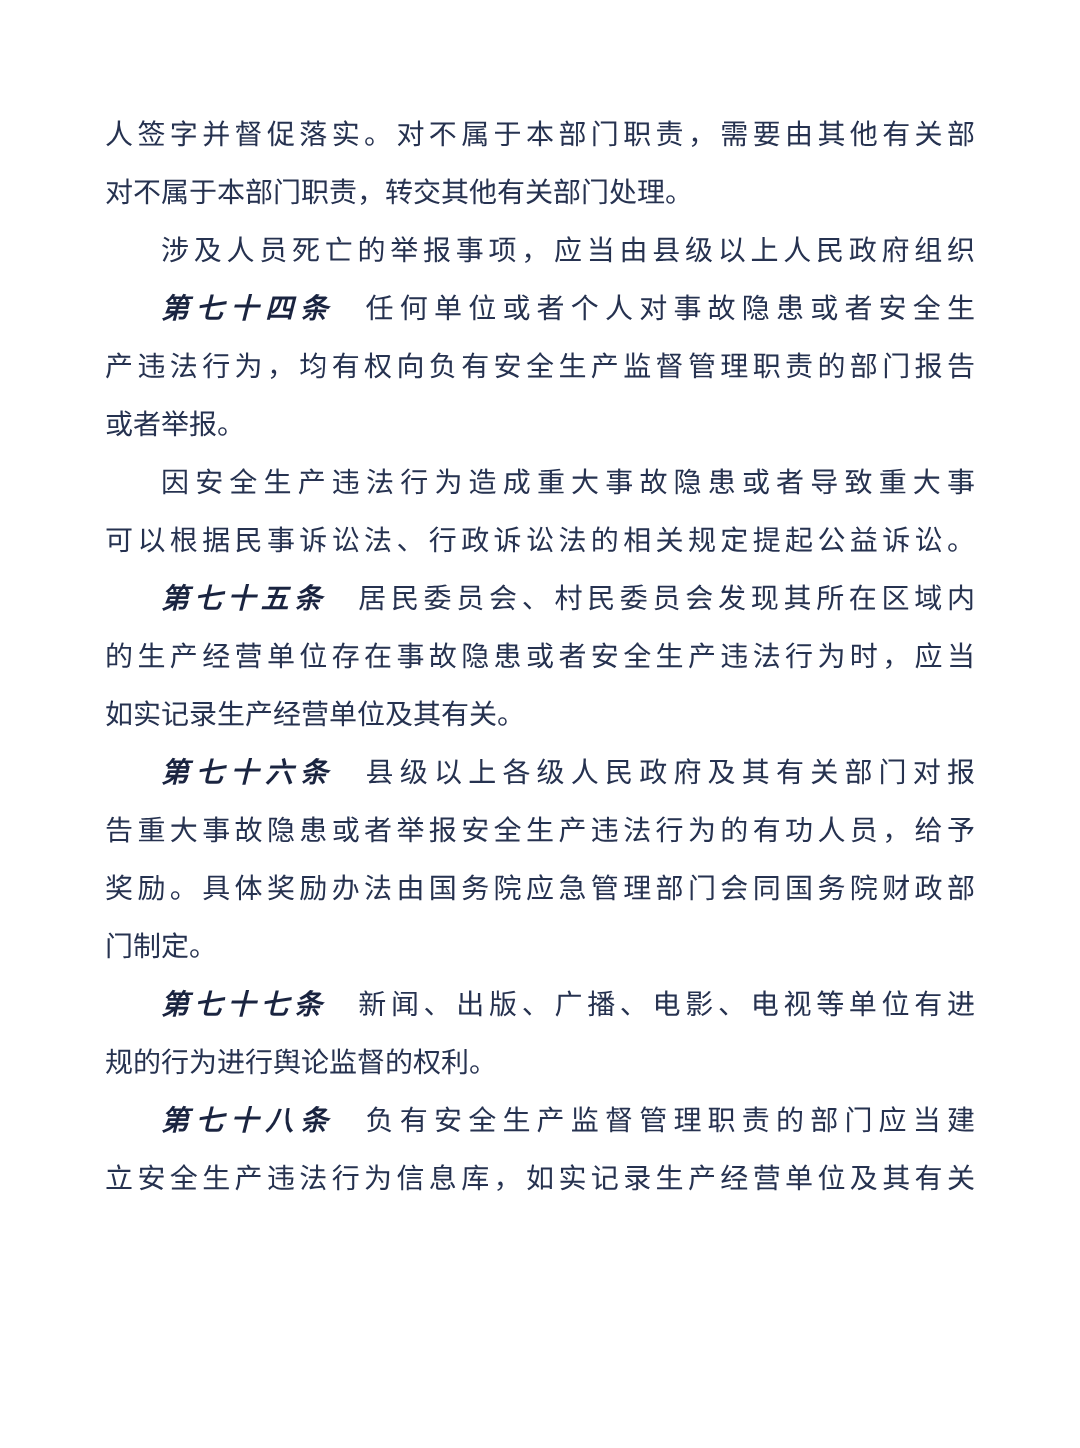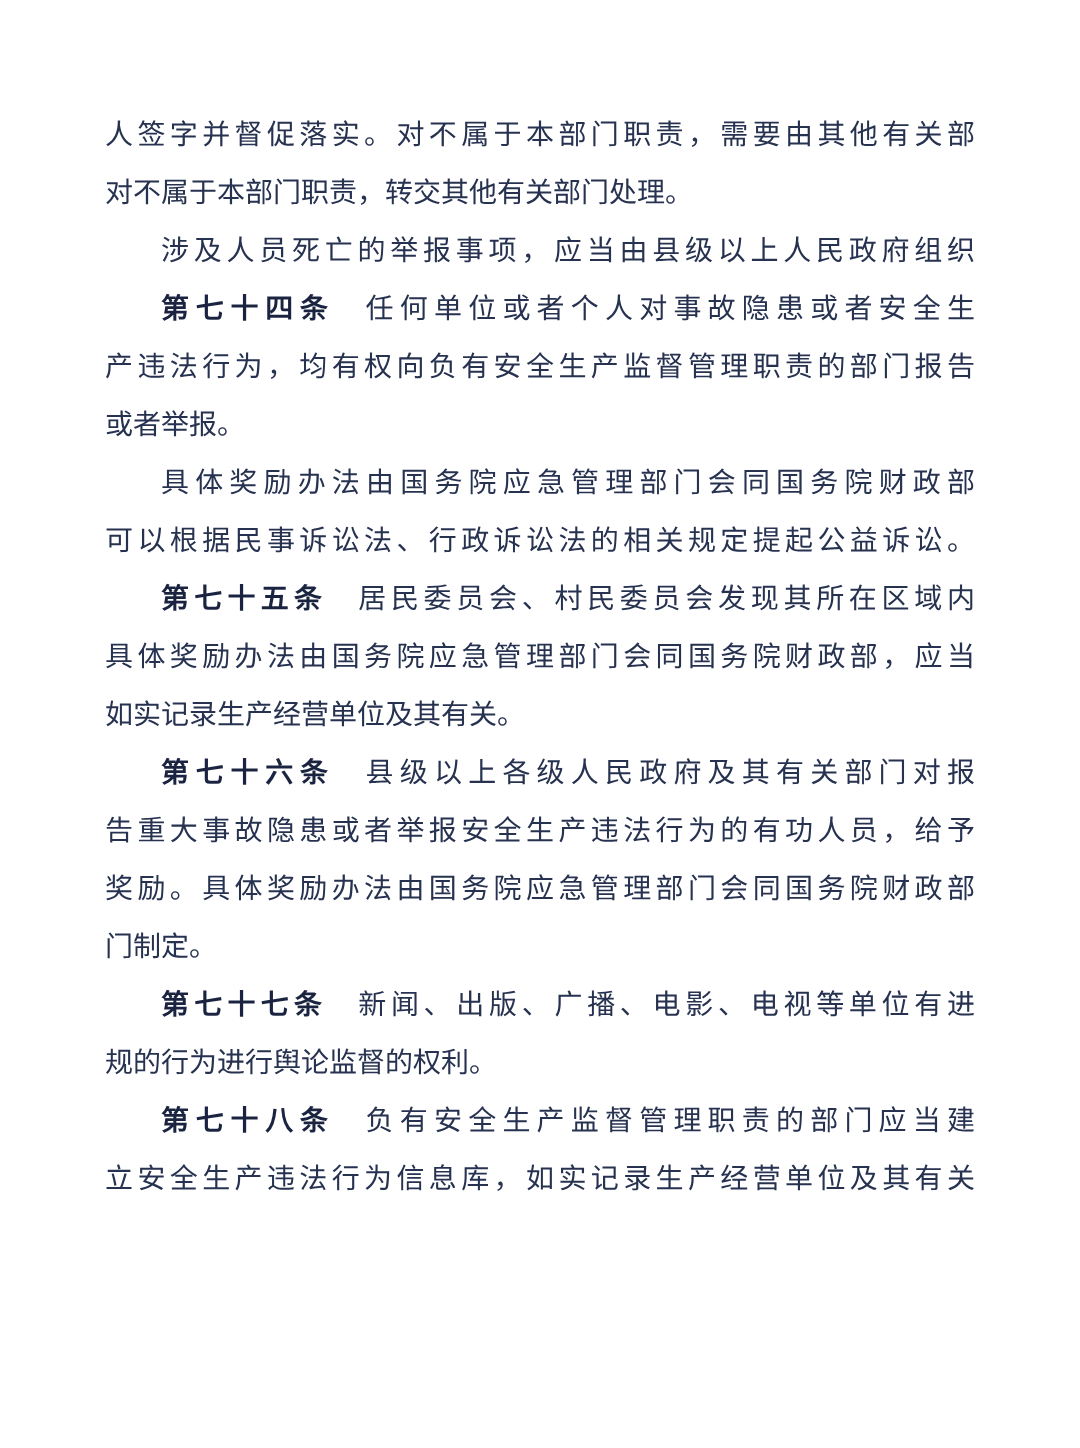--- a/index.html
+++ b/index.html
@@ -44,39 +44,40 @@
   }
   .line.indent {
     text-indent: 2em;
   }
   .art {
     font-family: "Liberation Sans", "DejaVu Sans", sans-serif;
     font-weight: 700;
     color: var(--art-color, #1a2440);
     margin-right: 1.1em;
     letter-spacing: 0.02em;
+    font-style: italic;
   }
   .art:empty { display: none; }
   .txt { }
 </style>
 </head>
 <body>
 
 <div class="page">
   <div class="textblock">
     <div class="line just"><span class="txt">人签字并督促落实。对不属于本部门职责，需要由其他有关部</span></div>
     <div class="line"><span class="txt">对不属于本部门职责，转交其他有关部门处理。</span></div>
     <div class="line indent just"><span class="txt">涉及人员死亡的举报事项，应当由县级以上人民政府组织</span></div>
     <div class="line indent just"><span class="art">第七十四条</span><span class="txt">任何单位或者个人对事故隐患或者安全生</span></div>
     <div class="line just"><span class="txt">产违法行为，均有权向负有安全生产监督管理职责的部门报告</span></div>
     <div class="line"><span class="txt">或者举报。</span></div>
-    <div class="line indent just"><span class="txt">具体奖励办法由国务院应急管理部门会同国务院财政部</span></div>
+    <div class="line indent just"><span class="txt">因安全生产违法行为造成重大事故隐患或者导致重大事</span></div>
     <div class="line just"><span class="txt">可以根据民事诉讼法、行政诉讼法的相关规定提起公益诉讼。</span></div>
     <div class="line indent just"><span class="art">第七十五条</span><span class="txt">居民委员会、村民委员会发现其所在区域内</span></div>
-    <div class="line just"><span class="txt">具体奖励办法由国务院应急管理部门会同国务院财政部，应当</span></div>
+    <div class="line just"><span class="txt">的生产经营单位存在事故隐患或者安全生产违法行为时，应当</span></div>
     <div class="line"><span class="txt">如实记录生产经营单位及其有关。</span></div>
     <div class="line indent just"><span class="art">第七十六条</span><span class="txt">县级以上各级人民政府及其有关部门对报</span></div>
     <div class="line just"><span class="txt">告重大事故隐患或者举报安全生产违法行为的有功人员，给予</span></div>
     <div class="line just"><span class="txt">奖励。具体奖励办法由国务院应急管理部门会同国务院财政部</span></div>
     <div class="line"><span class="txt">门制定。</span></div>
     <div class="line indent just"><span class="art">第七十七条</span><span class="txt">新闻、出版、广播、电影、电视等单位有进</span></div>
     <div class="line"><span class="txt">规的行为进行舆论监督的权利。</span></div>
     <div class="line indent just"><span class="art">第七十八条</span><span class="txt">负有安全生产监督管理职责的部门应当建</span></div>
     <div class="line just"><span class="txt">立安全生产违法行为信息库，如实记录生产经营单位及其有关</span></div>
   </div>

